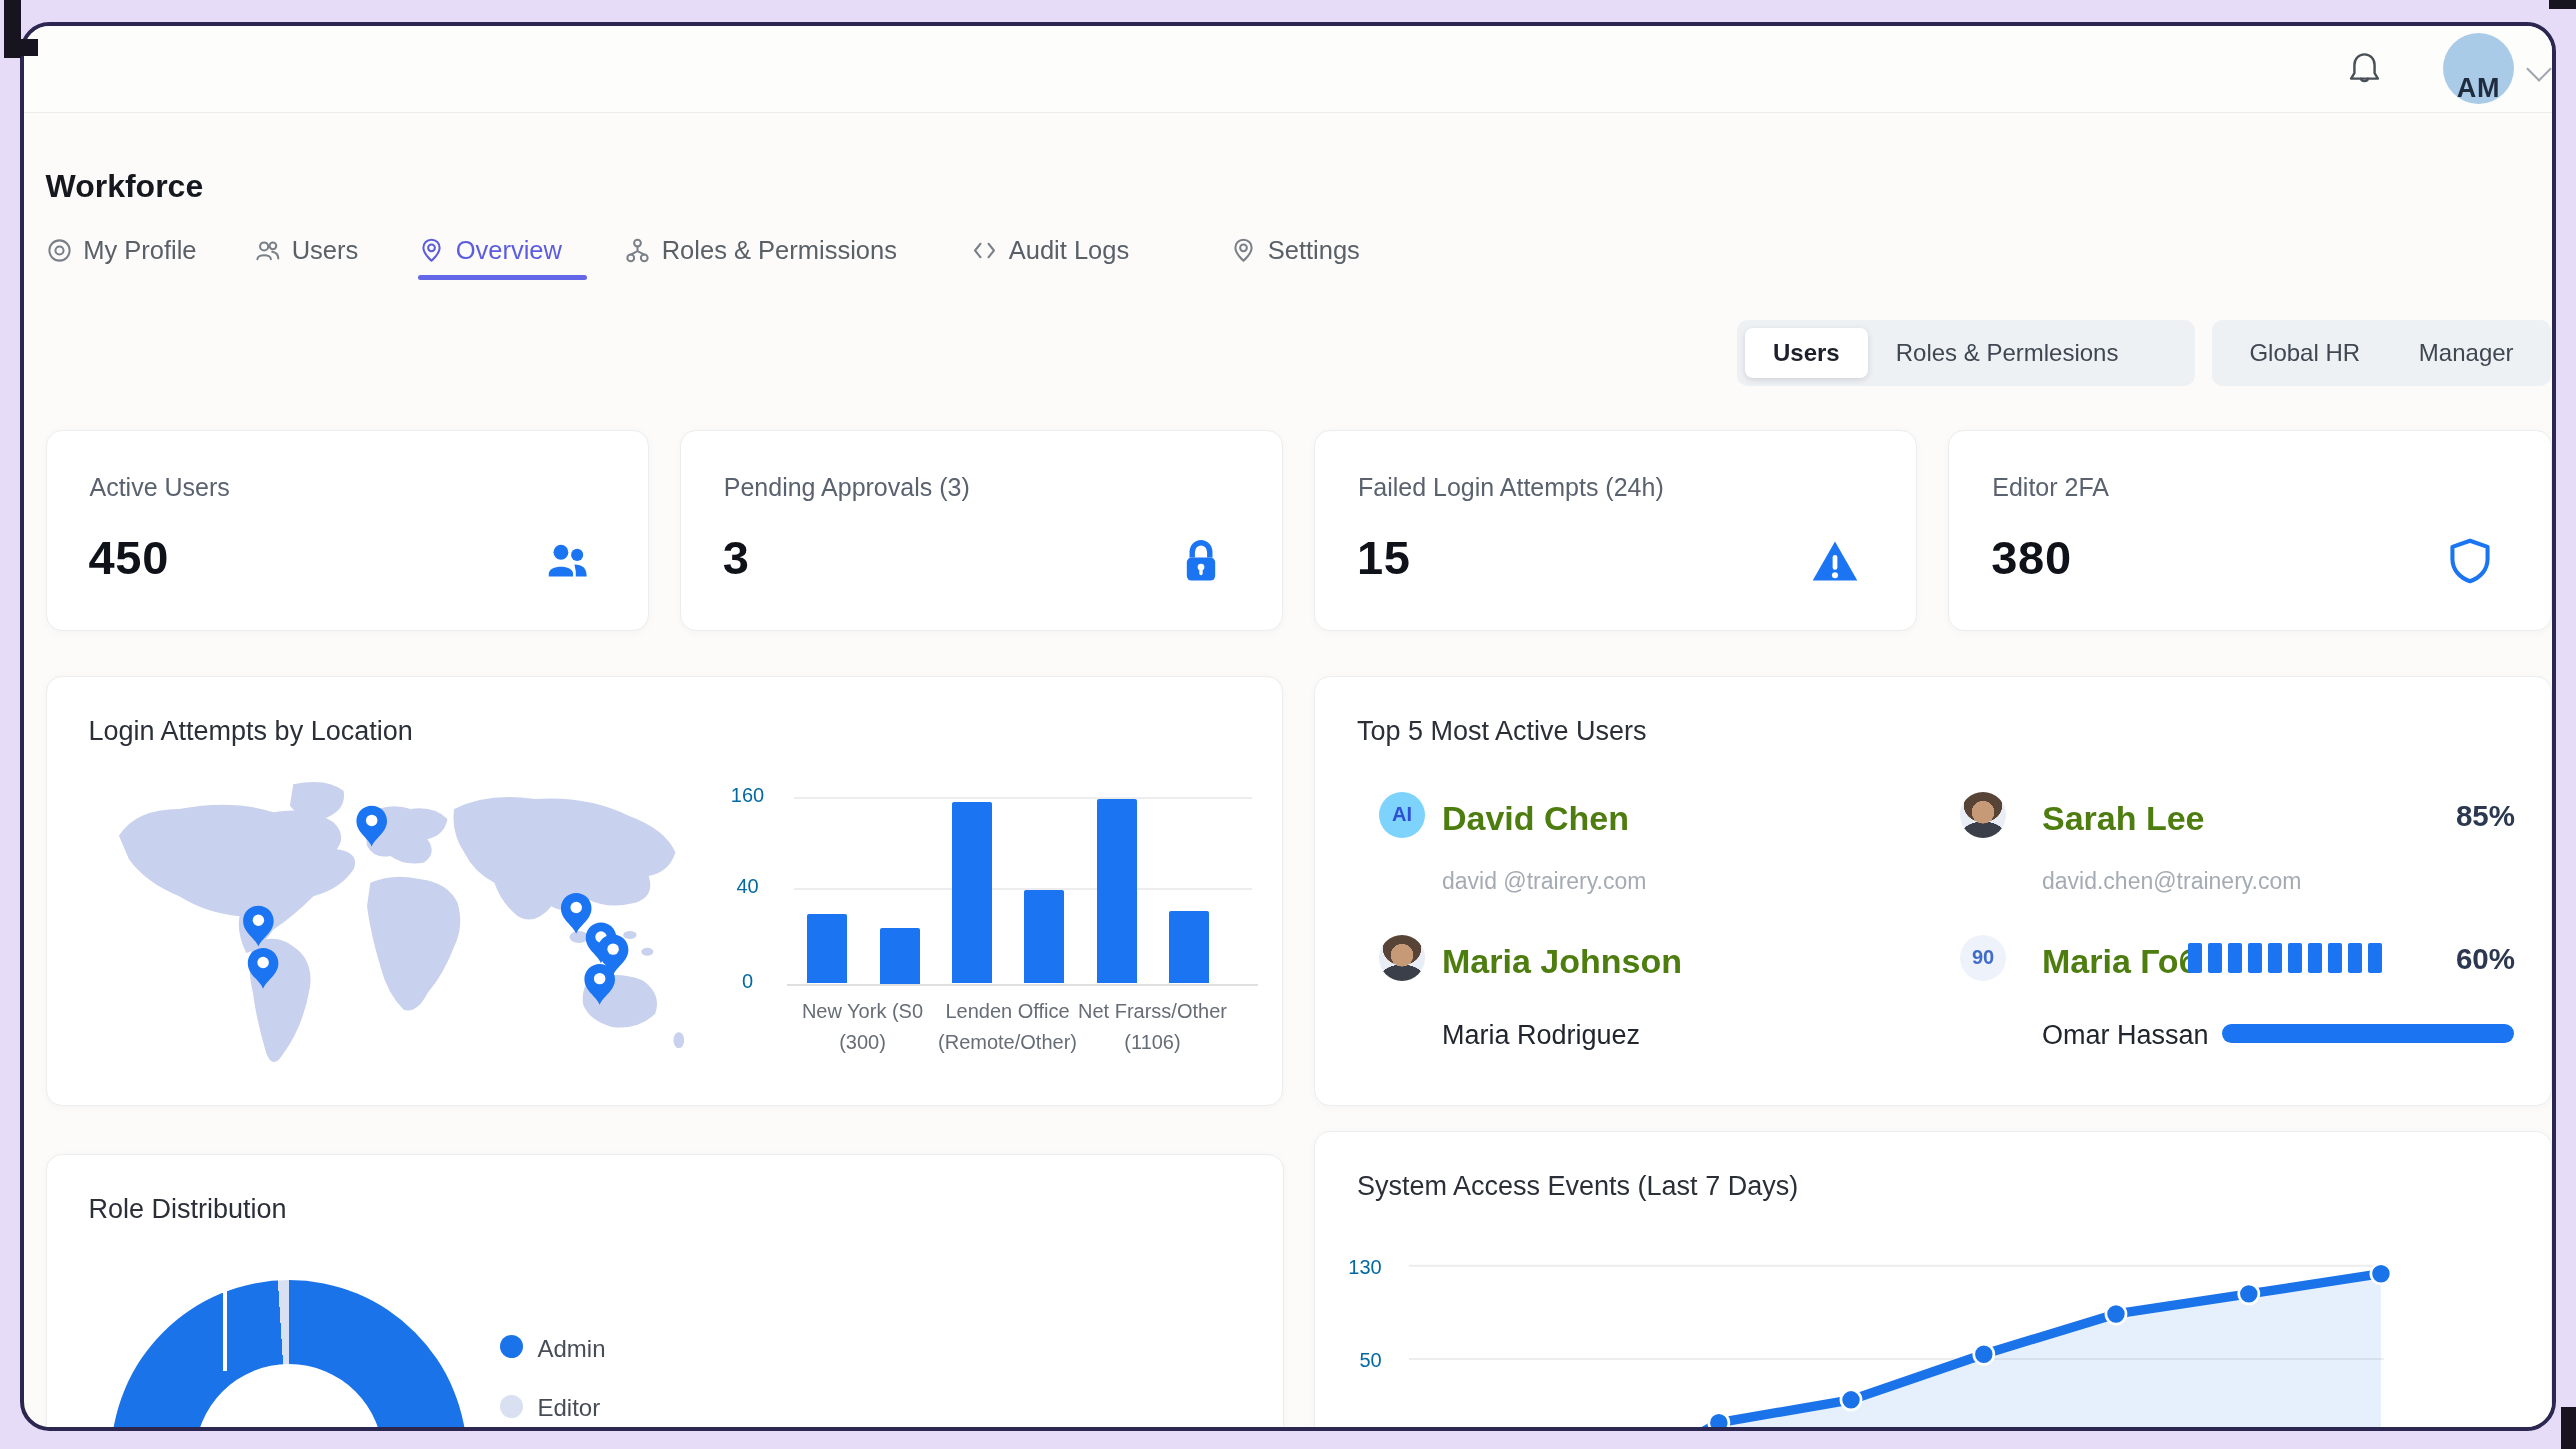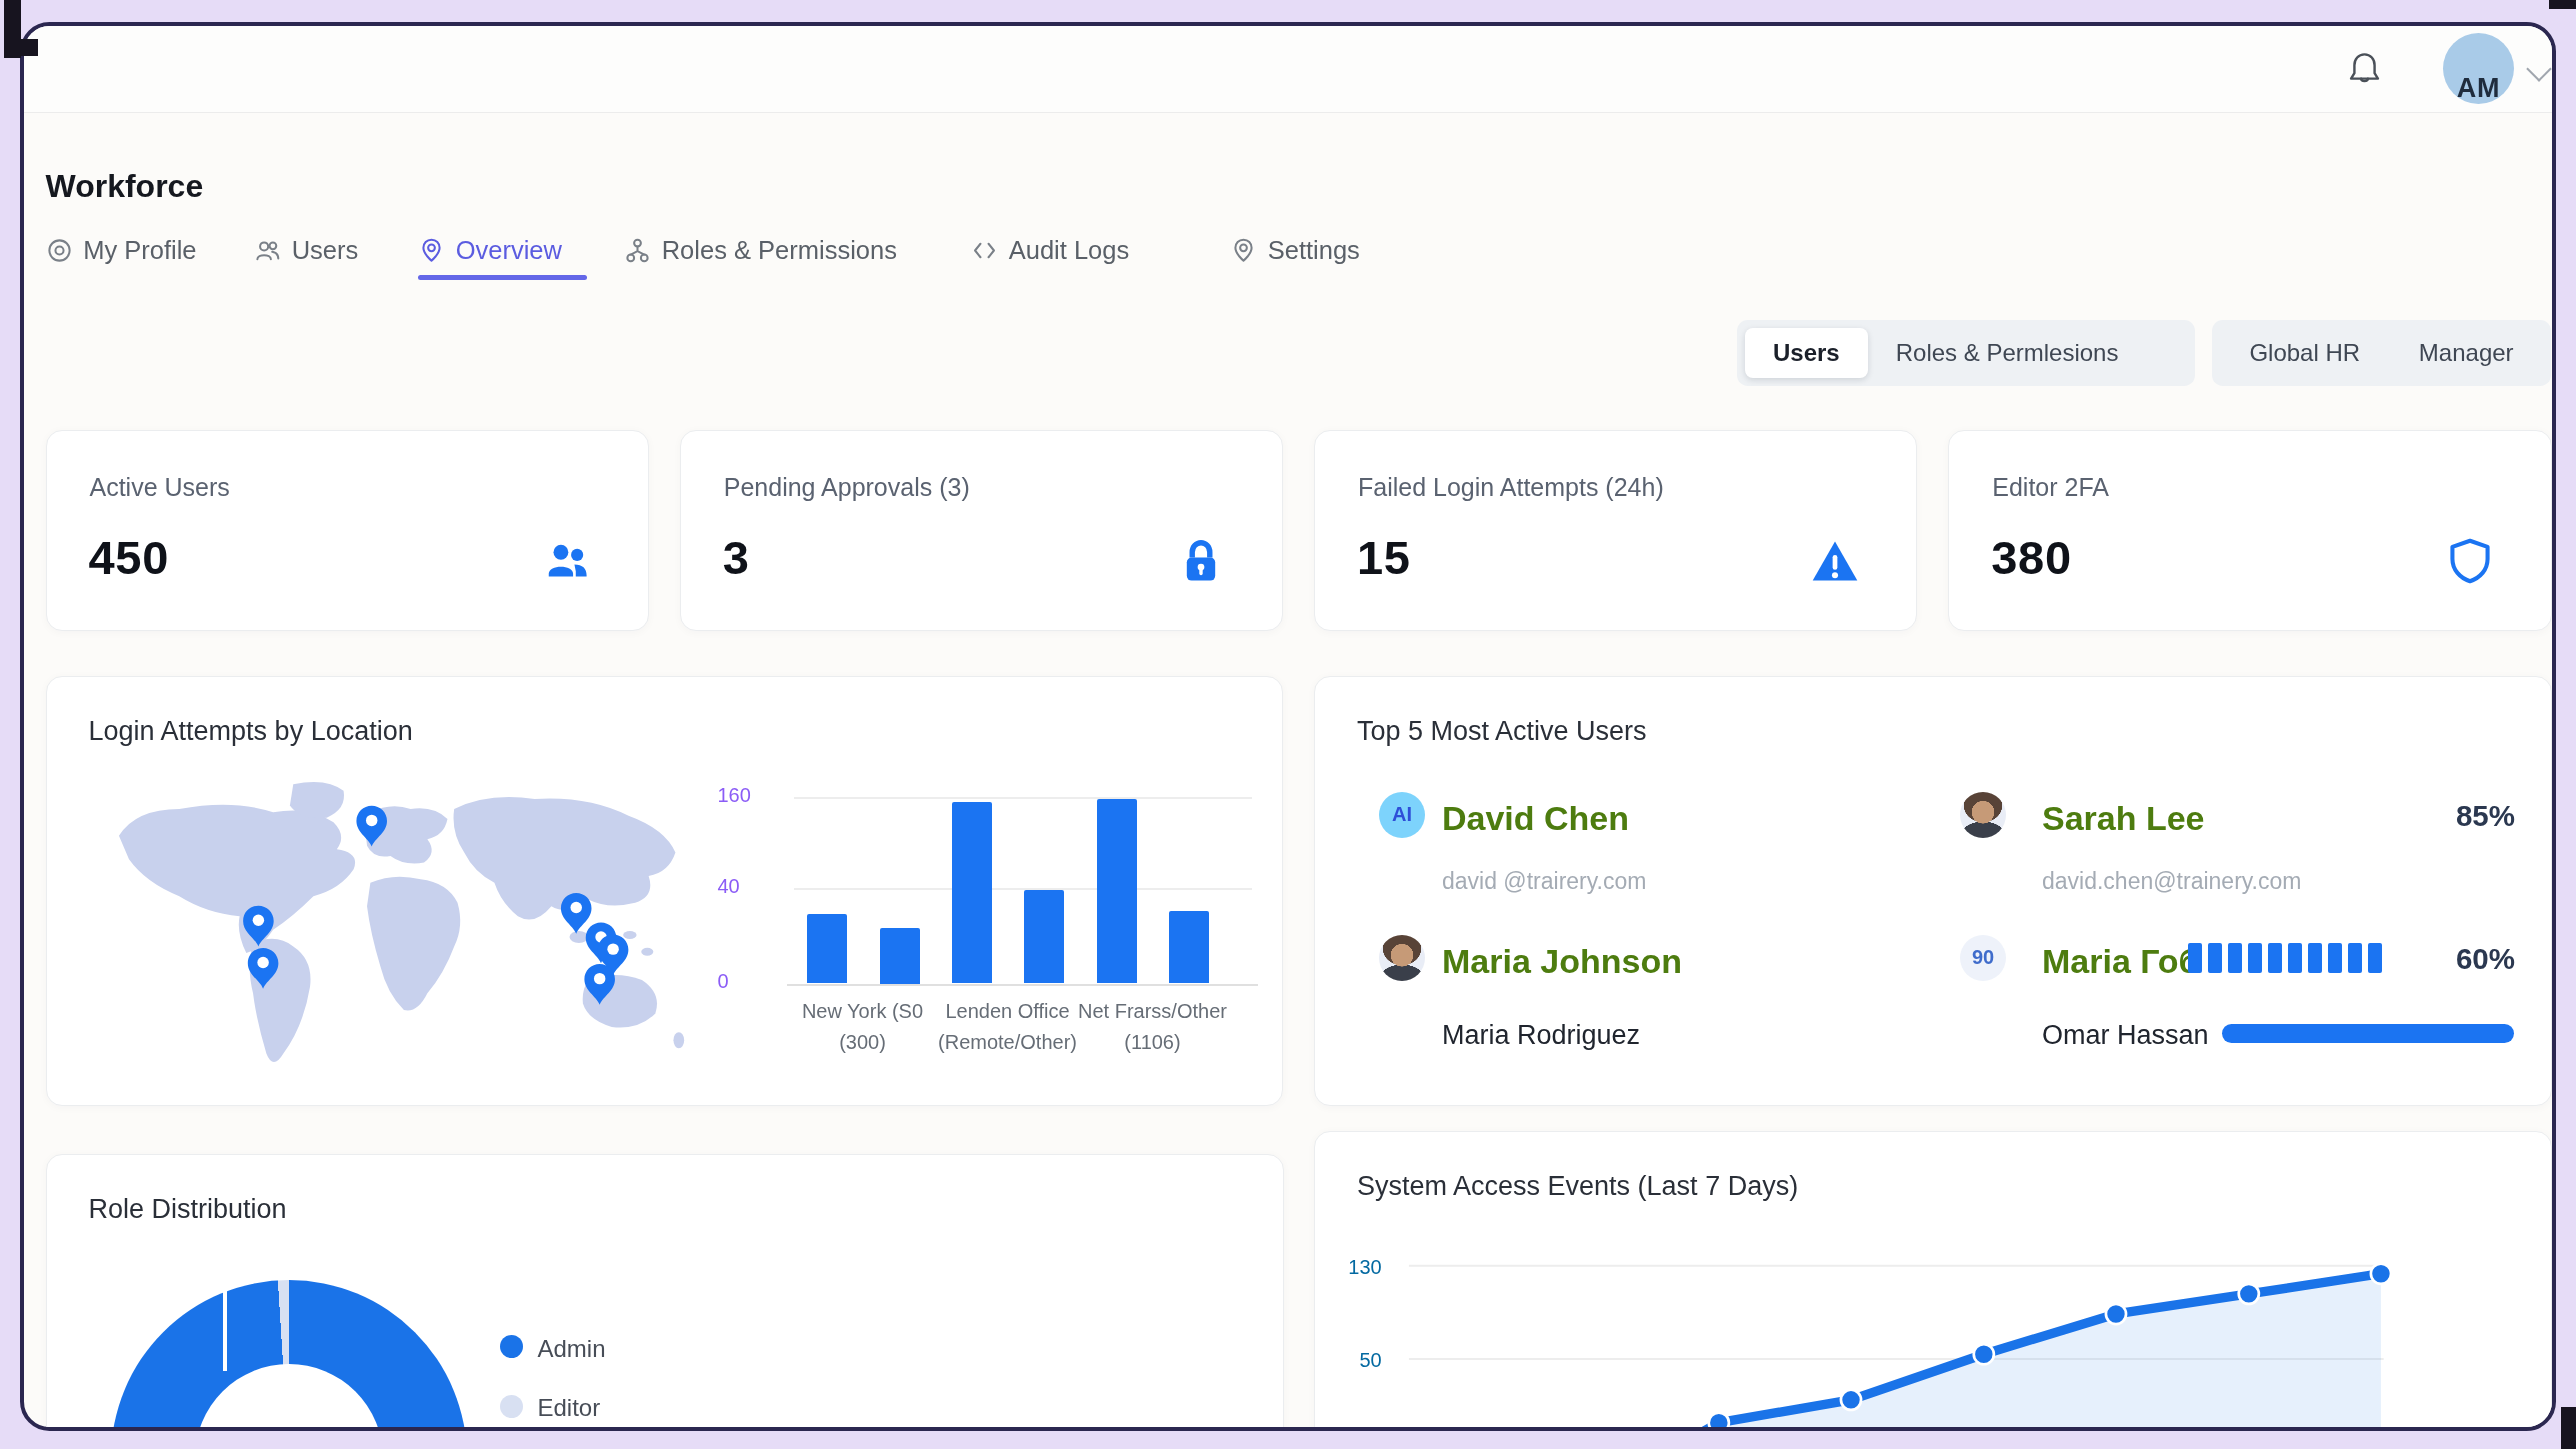--- a/index.html
+++ b/index.html
@@ -61,21 +61,21 @@
   .big-card{flex:1;height:430px}
   .bottom-card{position:absolute;width:1238px;height:429px}
   .role-card{left:21.5px;top:1128px}
   .sys-card{left:1290px;top:1105px}
   .card-title{position:absolute;left:42px;top:39px;font-size:27px;font-weight:500;color:#2a2f38;white-space:nowrap}
   
   .map{position:absolute;left:25.5px;top:95px;width:641px;height:320px}
   
   .grid-h{position:absolute;height:2px;background:#ededed}
   .axis-x{position:absolute;height:2px;background:#e0e0e0}
-  .ybar-tick{position:absolute;width:60px;text-align:left;font-size:20px;color:#8b5cf6}
+  .ybar-tick{position:absolute;width:60px;text-align:center;font-size:20px;color:#0369a1}
   .bar{position:absolute;background:#1b74f2;border-radius:2px 2px 0 0}
   .bar-cat{position:absolute;width:228px;text-align:center;font-size:20px;color:#666d76;line-height:31px}
   
   .u-avatar{position:absolute;width:46px;height:46px;border-radius:50%;display:flex;align-items:center;justify-content:center;font-weight:700}
   .u-avatar.txt-ai{background:#7dd3fc;color:#2e4fd8;font-size:20px}
   .u-avatar.txt-60{background:#eef2fa;color:#3f6ccb;font-size:20px}
   .u-avatar.photo{
     background:
       radial-gradient(circle 11.4px at 50% 44%, #c69a77 0 98%, rgba(0,0,0,0) 100%),
       radial-gradient(ellipse 42% 36% at 50% 30%, #584337 0 98%, rgba(0,0,0,0) 100%),

